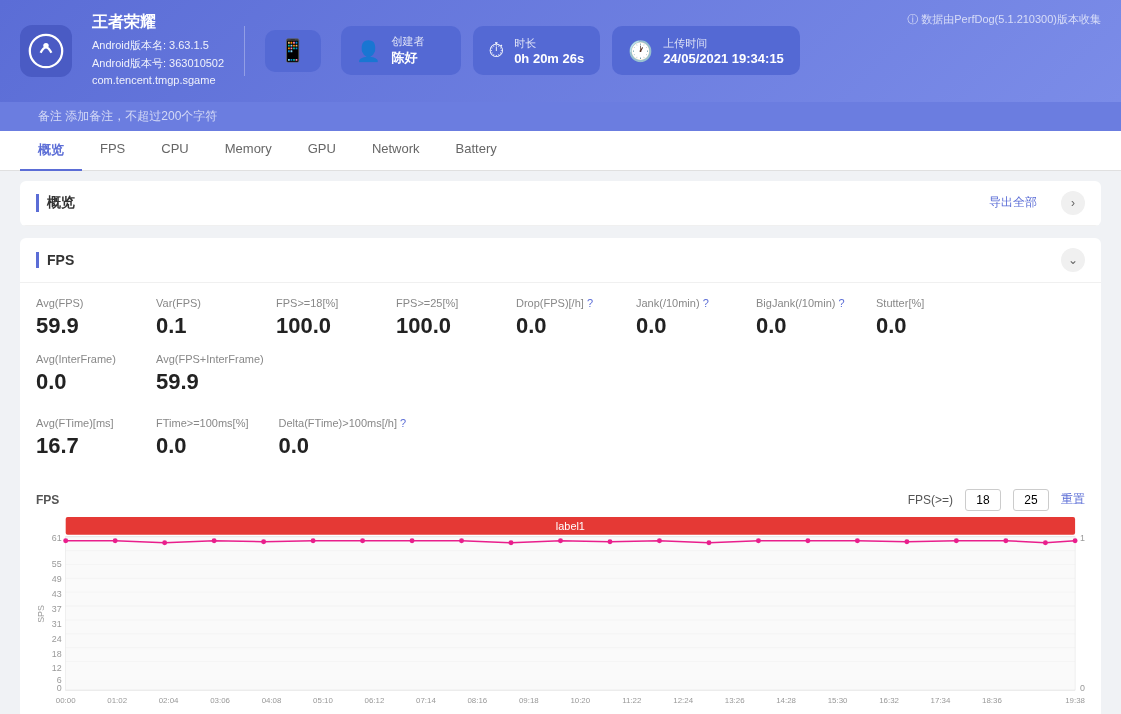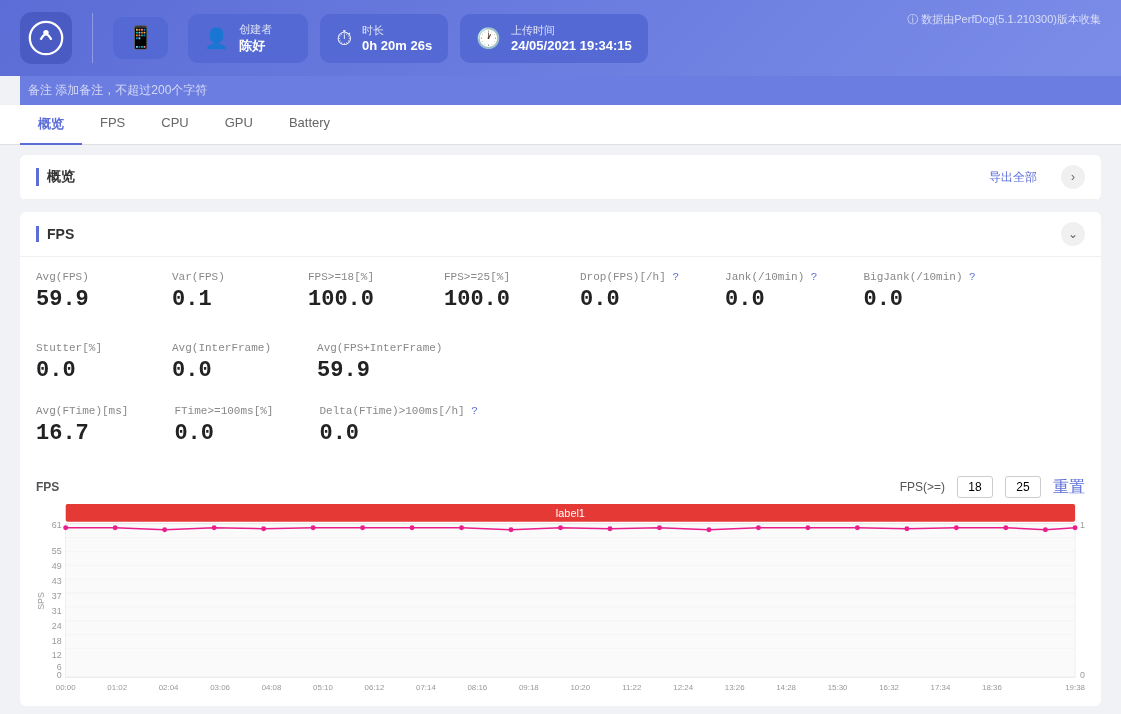--- a/index.html
+++ b/index.html
@@ -47,24 +47,23 @@
       min-width: 120px;
     }
     .stat-card .stat-icon { font-size: 20px; }
     .stat-card .stat-label { font-size: 11px; opacity: 0.8; }
     .stat-card .stat-value { font-size: 13px; font-weight: bold; }
     .header-note { color: rgba(255,255,255,0.7); font-size: 11px; margin-left: auto; align-self: flex-start; }
 
     
     .remark-bar {
       background: #6b7de0;
-      padding: 6px 8px;
+      padding: 6px 38px;
       color: rgba(255,255,255,0.7);
       font-size: 12px;
-      margin-left: 20px;
     }
 
     
     .nav-tabs {
       background: white;
       border-bottom: 1px solid #e0e0e0;
       display: flex;
       padding: 0 20px;
     }
     .nav-tab {
@@ -109,22 +108,21 @@
       width: 24px; height: 24px; border-radius: 50%;
       background: #f0f0f0; border: none; cursor: pointer;
       display: flex; align-items: center; justify-content: center;
       font-size: 12px; color: #666;
     }
 
     
     .stats-grid {
       display: flex; flex-wrap: wrap;
       padding: 14px 16px 8px;
-      gap: 16px;
-      font-family: Liberation Mono, monospace;
+      gap: 0;
     }
     .stat-item {
       flex: 0 0 auto;
       min-width: 90px;
       margin-right: 30px;
       margin-bottom: 14px;
     }
     .stat-item .stat-name {
       font-size: 11px; color: #888; margin-bottom: 4px;
     }
@@ -142,41 +140,49 @@
       margin-bottom: 4px;
     }
     .chart-label { font-size: 12px; color: #555; font-weight: bold; }
     .fps-controls { display: flex; align-items: center; gap: 12px; font-size: 12px; color: #555; }
     .fps-input {
       width: 36px; height: 22px;
       border: 1px solid #ccc; border-radius: 3px;
       text-align: center; font-size: 12px;
     }
     .reset-btn {
-      color: #5b6dd6; cursor: pointer; font-size: 16px; background: none; border: none;
+      color: #5b6dd6; cursor: pointer; font-size: 12px; background: none; border: none;
     }
 
     
     .chart-container {
       position: relative;
       width: 100%;
     }
     .chart-svg { width: 100%; display: block; }
   </style>
 </head>
 <body>
 
 <div class="header">
   <div class="header-logo">
     <svg viewBox="0 0 40 40">
       <circle cx="20" cy="20" r="18" fill="none" stroke="white" stroke-width="2.5"></circle>
       <path d="M14 22 Q20 10 26 22" fill="none" stroke="white" stroke-width="2.5"></path>
       <circle cx="20" cy="14" r="3" fill="white"></circle>
     </svg>
   </div>
+  <div class="header-app-info">
+    <div class="app-name">王者荣耀</div>
+    <div class="app-detail">
+      <span>Android版本名:</span> <span>3.63.1.5</span><br>
+      <span>Android版本号:</span> <span>363010502</span><br>
+      <span>com.tencent.tmgp.sgame</span>
+    </div>
+  </div>
   <div class="header-divider"></div>
   <div class="header-device">
     <div class="device-icon">📱</div>
   </div>
   <div class="header-stats">
     <div class="stat-card">
       <div class="stat-icon">👤</div>
       <div>
         <div class="stat-label">创建者</div>
         <div class="stat-value">陈好</div>
@@ -203,21 +209,23 @@
 </div>
 
 <div class="remark-bar">
   <span>备注 添加备注，不超过200个字符</span>
 </div>
 
 <div class="nav-tabs">
   <div class="nav-tab active">概览</div>
   <div class="nav-tab">FPS</div>
   <div class="nav-tab">CPU</div>
+  <div class="nav-tab">Memory</div>
   <div class="nav-tab">GPU</div>
+  <div class="nav-tab">Network</div>
   <div class="nav-tab">Battery</div>
 </div>
 
 <div class="main">
 
   <div class="section-card">
     <div class="section-header">
       <div class="section-title">概览</div>
       <div class="section-actions">
         <a class="export-btn">导出全部</a>

